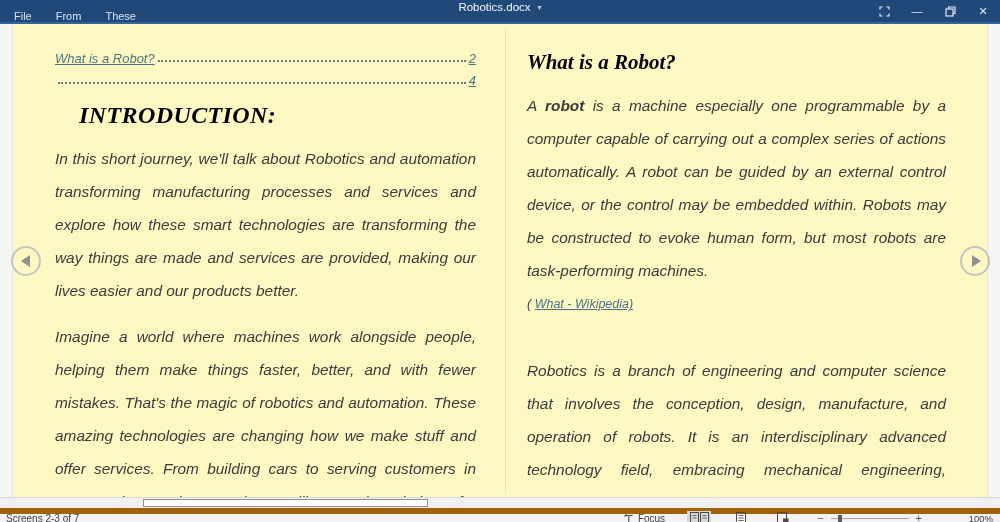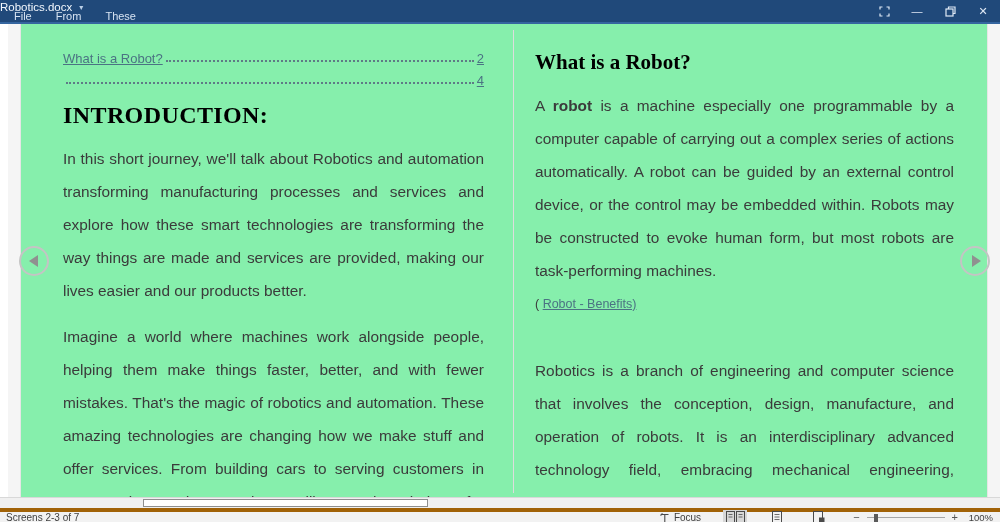--- a/index.html
+++ b/index.html
@@ -4,75 +4,75 @@
 <style>
   * { margin:0; padding:0; box-sizing:border-box; }
   html,body { width:1000px; height:522px; background:#fff; }
   body { font-family:"Liberation Sans","DejaVu Sans",sans-serif; }
   .app { position:relative; width:1000px; height:522px; overflow:hidden; background:#fff; }
 
   
   .titlebar { position:absolute; top:0; left:0; right:0; height:22px; background:#20497A; color:#D6E3F2; }
   .menus { position:absolute; left:14px; top:0; height:22px; display:flex; gap:24px; align-items:flex-end; }
   .menu { font-size:11px; color:#D6E3F2; cursor:default; }
-  .doc-title { position:absolute; left:0; right:0; top:0; height:14px; display:flex; align-items:center; gap:7px; font-size:11.5px; color:#F2F7FD; pointer-events:none; }
+  .doc-title { position:absolute; left:0; right:0; top:0; height:14px; display:flex; justify-content:center; align-items:center; gap:7px; font-size:11.5px; color:#F2F7FD; pointer-events:none; }
   .doc-title .caret { font-size:8px; color:#BBD0E8; }
   .win-controls { position:absolute; right:9px; top:0; height:22px; display:flex; align-items:center; gap:17px; }
   .winbtn { width:16px; height:16px; display:flex; align-items:center; justify-content:center; font-size:11px; color:#DFE9F5; }
   .winbtn svg { display:block; }
   .accent-line { position:absolute; top:22px; left:0; right:0; height:2px; background:#35659F; }
 
   
-  .content { position:absolute; top:24px; left:8px; right:0; height:473px; background:#86efac; }
+  .content { position:absolute; top:24px; left:0; right:0; height:473px; background:#fef9c3;font-style:italic; }
   .gutter { position:absolute; top:0; bottom:0; width:13px; background:#f5f5f5; }
   .gutter.left  { left:0;  border-right:1px solid #e6e6e6; }
   .gutter.right { right:0; border-left:1px solid #e6e6e6; }
   .page-divider { position:absolute; left:505px; top:6px; bottom:4px; width:1px; background:#ddd; }
 
   .nav-btn { position:absolute; top:222px; width:30px; height:30px; border:2px solid #c4c4c4; border-radius:50%; background:transparent; display:flex; align-items:center; justify-content:center; cursor:pointer; }
   .nav-btn.prev { left:11px; }
   .nav-btn.next { right:10px; }
   .tri { width:0; height:0; border-top:6px solid transparent; border-bottom:6px solid transparent; }
   .tri.left  { border-right:9px solid #909090; margin-right:2px; }
   .tri.right { border-left:9px solid #909090; margin-left:2px; }
 
   
   .left-page { position:absolute; left:55px; top:23px; width:421px; }
   .toc-row { display:flex; align-items:center; height:22px; font-size:13px; }
   .toc-link, .toc-page { color:#4B7383; text-decoration:underline; cursor:pointer; white-space:nowrap; }
   .leader { flex:1; height:7px; border-bottom:2px dotted #5F7A86; margin:0 3px; }
-  .doc-h1 { font-family:"Liberation Serif","DejaVu Serif",serif; font-weight:bold; font-size:24px; letter-spacing:0.4px; color:#000; margin-top:11px; }
+  .doc-h1 { font-family:"Liberation Serif","DejaVu Serif",serif; font-weight:bold; font-size:24px; letter-spacing:0.4px; color:#000; margin-top:11px;margin-left:24px; }
   .body-p { font-size:15.4px; line-height:33px; text-align:justify; color:#3B3B3B; margin-top:13px; }
 
   
   .right-page { position:absolute; left:527px; top:26px; width:419px; }
   .doc-h2 { font-family:"Liberation Serif","DejaVu Serif",serif; font-weight:bold; font-size:21px; color:#000; }
   .right-page .body-p.first { margin-top:14px; }
   .link-line { margin-top:10px; font-size:12.5px; color:#3B3B3B; }
   .doc-link { color:#4B7383; text-decoration:underline; cursor:pointer; }
   .para2 { margin-top:43px; }
   .inline-link-sm { font-size:13px; }
 
   
   .hscroll { position:absolute; top:497px; left:0; right:0; height:11px; background:#f0f0f0; border-top:1px solid #d8d8d8; cursor:pointer; }
   .hscroll .thumb { position:absolute; left:143px; width:285px; top:1px; height:8px; background:#fff; border:1px solid #8f8f8f; cursor:pointer; }
 
   
-  .statusbar { position:absolute; top:508px; left:0; right:0; height:14px; background:#f2f2f2; border-top:4px solid #a16207; display:flex; align-items:center; justify-content:space-between; padding:0 7px 0 6px; font-size:10px; color:#3f3f3f; }
+  .statusbar { position:absolute; top:508px; left:0; right:0; height:14px; background:#f2f2f2; border-top:6px solid #a16207; display:flex; align-items:center; justify-content:space-between; padding:0 7px 0 6px; font-size:10px; color:#3f3f3f; }
   .sb-right { display:flex; align-items:center; gap:0; }
   .focus-toggle { display:flex; align-items:center; gap:4px; margin-right:22px; cursor:pointer; color:#3f3f3f; }
   .view-btn { width:24px; height:14px; display:flex; align-items:center; justify-content:center; margin-right:6px; cursor:pointer; }
   .view-btn.selected { background:#d7d7d7; }
   .view-btn + .view-btn { margin-left:12px; }
   .zoom-ctl { display:flex; align-items:center; gap:7px; margin-left:16px; }
   .zoom-btn { font-size:11px; color:#555; cursor:pointer; line-height:1; }
   .zoom-slider { position:relative; width:78px; height:9px; cursor:pointer; }
   .zoom-track { position:absolute; top:4px; left:0; right:0; height:1px; background:#a5a5a5; }
   .zoom-thumb { position:absolute; top:1px; left:7px; width:4px; height:8px; background:#5a5a5a; }
-  .zoom-pct { width:28px; text-align:right; font-size:9.5px; color:#3f3f3f; cursor:pointer; }
+  .zoom-pct { width:28px; text-align:right; font-size:9.5px; color:#3f3f3f; cursor:pointer;margin-left:36px; }
 </style>
 </head>
 <body>
 
 <div class="app">
 
   <header class="titlebar">
     <nav class="menus">
       <span class="menu">File</span>
       <span class="menu">From</span>
@@ -125,21 +125,21 @@
         </div>
       </div>
       <h1 class="doc-h1">INTRODUCTION:</h1>
       <p class="body-p">In this short journey, we'll talk about Robotics and automation transforming manufacturing processes and services and explore how these smart technologies are transforming the way things are made and services are provided, making our lives easier and our products better.</p>
       <p class="body-p">Imagine a world where machines work alongside people, helping them make things faster, better, and with fewer mistakes. That's the magic of robotics and automation. These amazing technologies are changing how we make stuff and offer services. From building cars to serving customers in stores, robots and automation are like superhero helpers for businesses.</p>
     </section>
 
     <section class="right-page">
       <h2 class="doc-h2">What is a Robot?</h2>
       <p class="body-p first"><span>A </span><b>robot</b><span> is a machine especially one programmable by a computer capable of carrying out a complex series of actions automatically. A robot can be guided by an external control device, or the control may be embedded within. Robots may be constructed to evoke human form, but most robots are task-performing machines.</span></p>
-      <p class="link-line"><span>( </span><a class="doc-link">Robot - Benefits)</a></p>
+      <p class="link-line"><span>( </span><a class="doc-link">What - Wikipedia)</a></p>
       <p class="body-p para2"><span>Robotics is a branch of engineering and computer science that involves the conception, design, manufacture, and operation of robots. It is an interdisciplinary advanced technology field, embracing mechanical engineering, electrical engineering, computer science, biotechnology, nanotechnology, information technology, and robot technology. It may be regarded as one of the technologies used to design and operate robots. The goal of robotics is to create intelligent machines (called robots) that behave and think like humans.</span><span class="inline-link-sm">(</span><a class="doc-link inline-link-sm">Robotic Automation in Manufacturing | SpringerLink</a></p>
     </section>
   </main>
 
   <div class="hscroll">
     <div class="thumb"></div>
   </div>
 
   <footer class="statusbar">
     <span>Screens 2-3 of 7</span>

